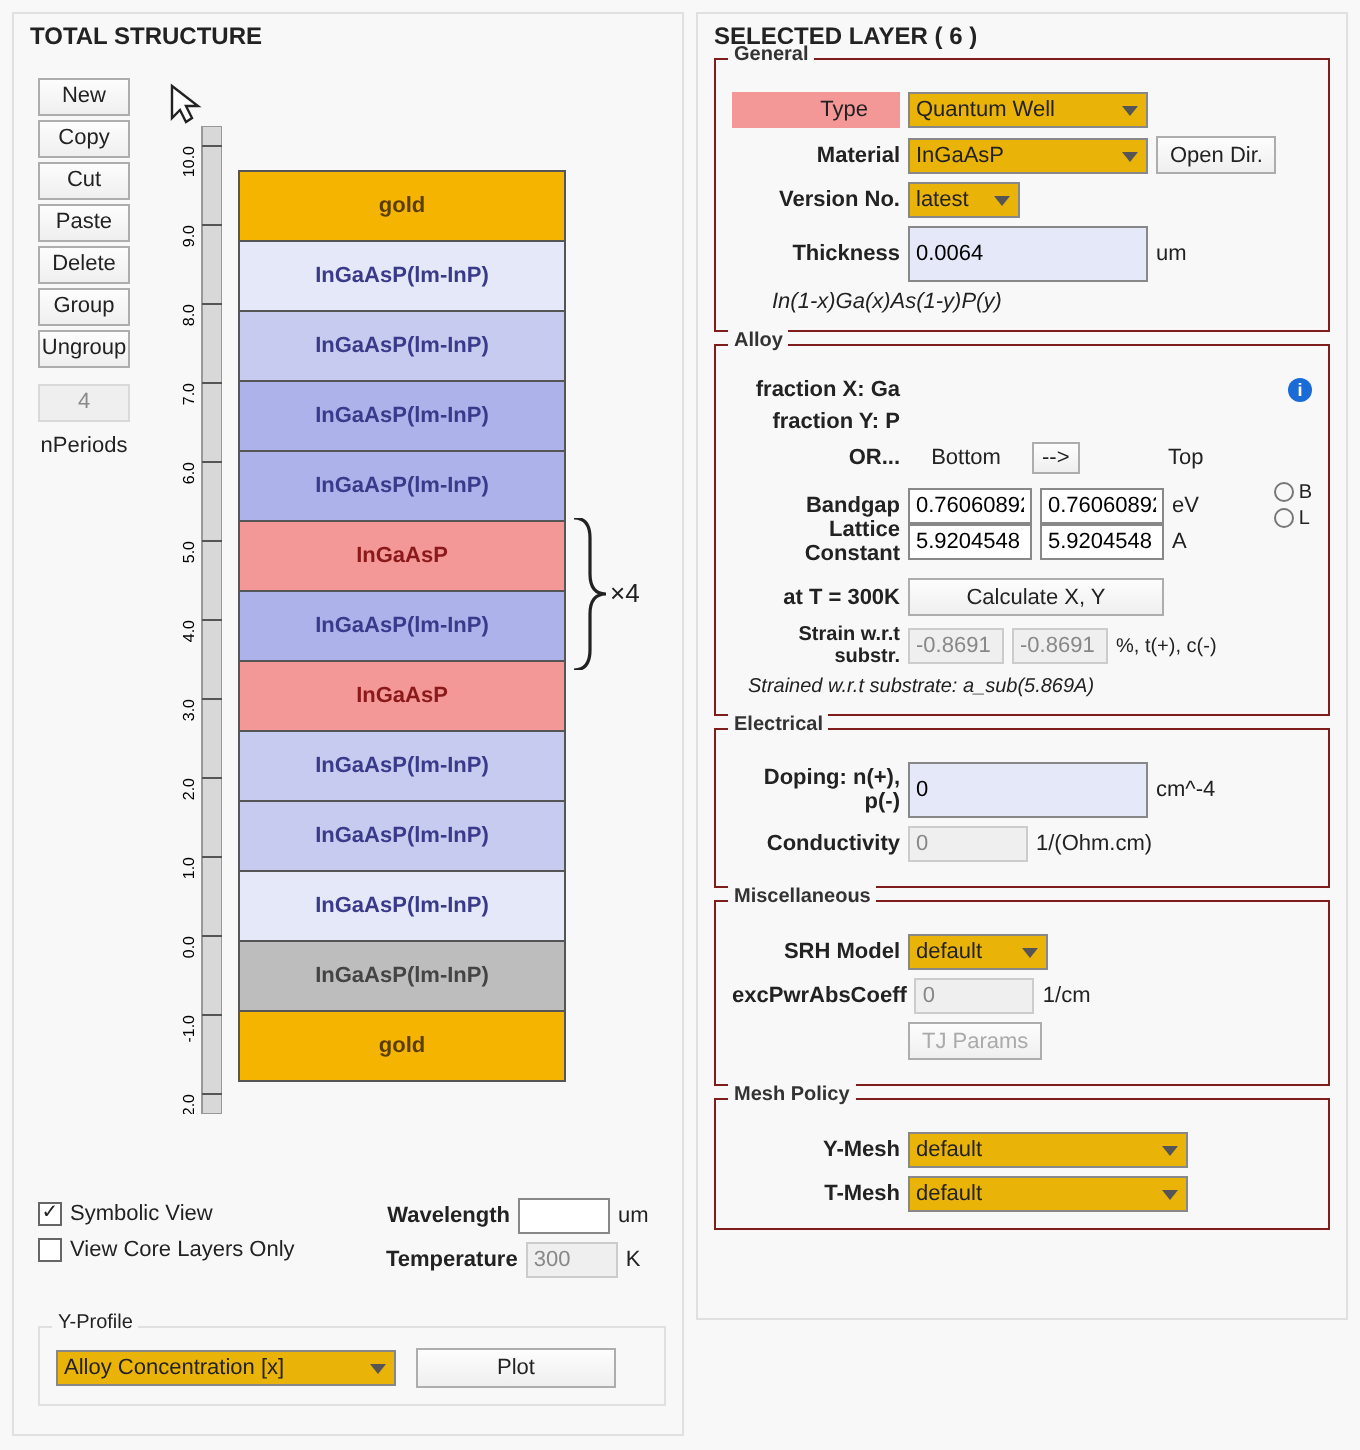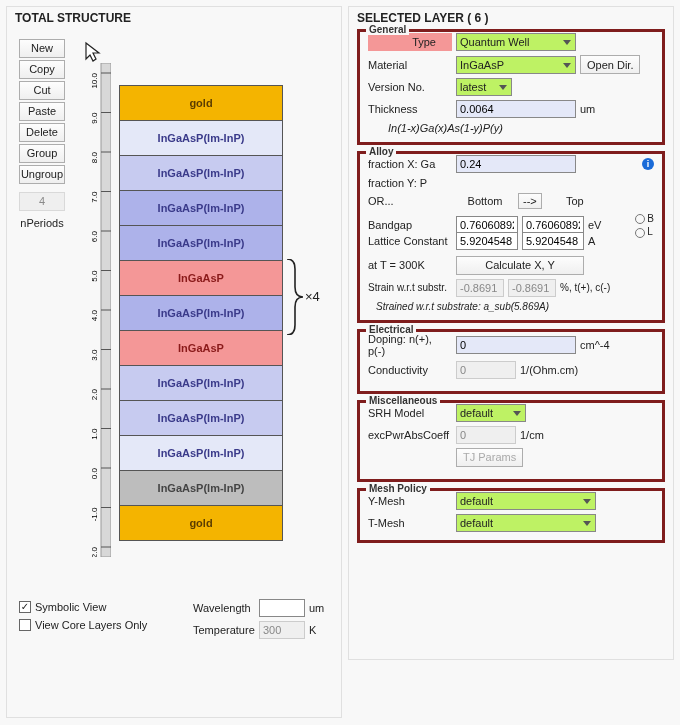--- a/index.html
+++ b/index.html
@@ -57,37 +57,37 @@
     font-weight: bold; font-size: 11px; display: flex; align-items: center; justify-content: center;
     margin-top: -1px;
   }
   .layer-row.first { margin-top: 0; }
 
   .bracket { position: absolute; left: 278px; top: 252px; }
 
   .checkbox-row { position: absolute; display: flex; align-items: center; gap: 4px; }
   .chk { width: 12px; height: 12px; border: 1px solid #666; background: #fff; display: inline-flex; align-items: center; justify-content: center; font-size: 10px; line-height: 1; color: #222; }
 
-  .lbl { text-align: left; }
+  .lbl { text-align: right; font-weight: bold; }
   .inp {
     background: #fff; border: 1px solid #888; height: 18px; padding: 0 3px; font-size: 11px;
   }
   .inp-ro { background: #efefef; color: #888; border: 1px solid #ccc; height: 18px; padding: 0 3px; font-size: 11px; }
-  .inp-blue { background: #e4e8f8; border: 1px solid #888; height: 18px; padding: 0 3px; font-size: 11px; }
+  .inp-blue { background: #e4e8f8; border: 1px solid #888; height: 28px; padding: 0 3px; font-size: 11px; }
 
   .yprofile-box { position: absolute; left: 12px; top: 656px; width: 314px; border: 1px solid #e0e0e0; padding: 10px 8px 8px; }
   .yprofile-legend { position: absolute; top: -8px; left: 6px; background: #f8f8f8; padding: 0 3px; font-size: 10px; }
 
   
-  .group { border: 3px solid #7f1d1d; margin-bottom: 6px; position: relative; padding: 1px 8px 8px; }
+  .group { border: 1px solid #7f1d1d; margin-bottom: 6px; position: relative; padding: 16px 8px 8px; }
   .group-legend { position: absolute; top: -8px; left: 6px; background: #f8f8f8; padding: 0 3px; font-size: 10px; font-weight: bold; color: #333; }
   .form-row { display: flex; align-items: center; gap: 4px; margin-bottom: 4px; }
   .form-row .lbl { flex: 0 0 84px; }
   .select {
-    background: #bef264; border: 1px solid #888; height: 18px; font-size: 11px; padding: 0 16px 0 3px;
+    background: #eab308; border: 1px solid #888; height: 18px; font-size: 11px; padding: 0 16px 0 3px;
     position: relative; display: inline-flex; align-items: center; width: 120px;
   }
   .select::after {
     content: ""; position: absolute; right: 4px; top: 6px;
     border-left: 4px solid transparent; border-right: 4px solid transparent; border-top: 5px solid #555;
   }
   .btn2 {
     background: linear-gradient(#fdfdfd,#efefef); border: 1px solid #adadad; height: 19px;
     padding: 0 6px; font-size: 11px; display: inline-flex; align-items: center; cursor: default;
   }
@@ -194,20 +194,29 @@
       <input class="inp" style="width: 46px;">
       <span>um</span>
     </div>
     <div class="form-row">
       <span class="lbl" style="flex:0 0 62px">Temperature</span>
       <input class="inp-ro" style="width: 46px;" value="300">
       <span>K</span>
     </div>
   </div>
 
+  <div class="yprofile-box">
+    <span class="yprofile-legend">Y-Profile</span>
+    <div style="display:flex;gap:10px;align-items:center">
+      <div class="select" style="width:170px">
+          <span>Alloy Concentration [x]</span>
+        </div>
+      <div class="btn2 plot-btn" style="justify-content:center">Plot</div>
+    </div>
+  </div>
 </div>
 
 <div class="panel right-panel">
   <div class="panel-title">SELECTED LAYER  ( 6 )</div>
 
   <div class="group">
     <span class="group-legend">General</span>
     <div class="form-row">
       <span class="type-badge">Type</span>
       <div class="select">
@@ -232,32 +241,31 @@
       <input class="inp-blue" style="width: 120px;" value="0.0064">
       <span>um</span>
     </div>
     <div class="italic" style="margin:4px 0 0 20px">In(1-x)Ga(x)As(1-y)P(y)</div>
   </div>
 
   <div class="group">
     <span class="group-legend">Alloy</span>
     <div class="form-row">
       <span class="lbl">fraction X: Ga</span>
-      <input class="inp-blue" style="width: 120px;" value="0.24">
       <span style="flex:1"></span>
       <span class="info-icon">i</span>
     </div>
     <div class="form-row">
       <span class="lbl">fraction Y: P</span>
     </div>
     <div class="form-row">
       <span class="lbl">OR...</span>
       <span style="width:58px;text-align:center">Bottom</span>
       <span class="btn2" style="padding:0 4px;height:16px">--&gt;</span>
-      <span style="width:58px;text-align:center">Top</span>
+      <span style="width:58px;text-align:right">Top</span>
     </div>
     <div class="form-row">
       <span class="lbl">Bandgap</span>
       <input class="inp" style="width: 62px;" value="0.76060892">
       <input class="inp" style="width: 62px;" value="0.76060892">
       <span>eV</span>
       <span style="flex:1"></span>
       <span style="display:flex;flex-direction:column;gap:2px;font-size:10px">
         <span><span class="radio"></span> <span>B</span></span>
         <span><span class="radio"></span> <span>L</span></span>

